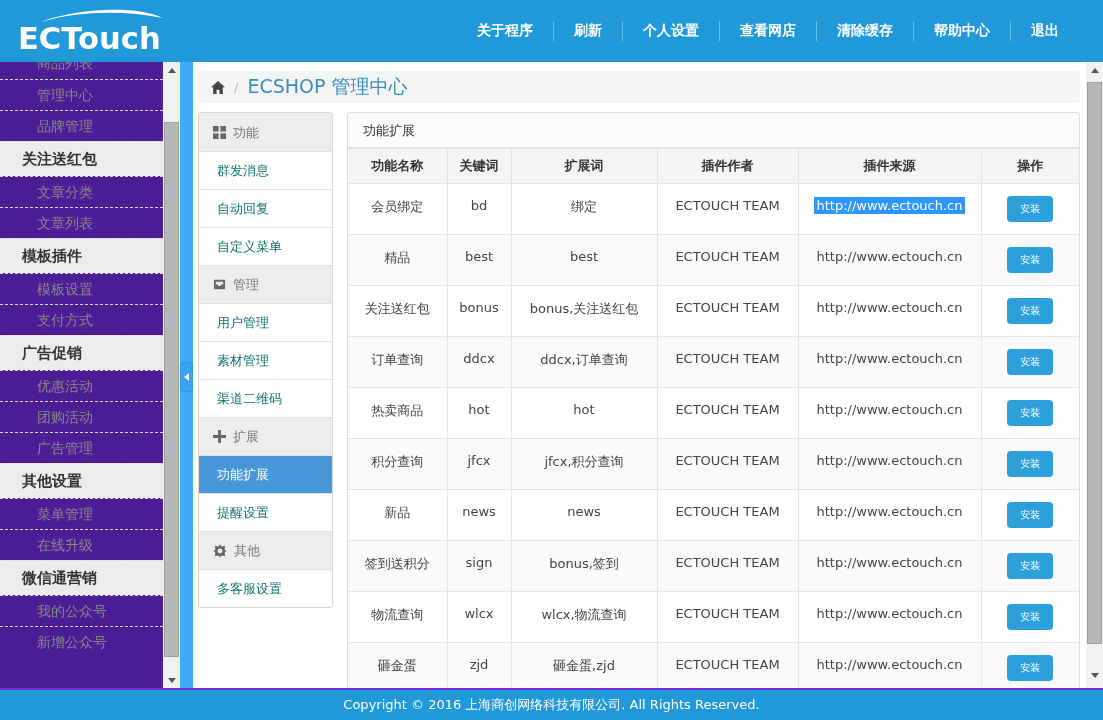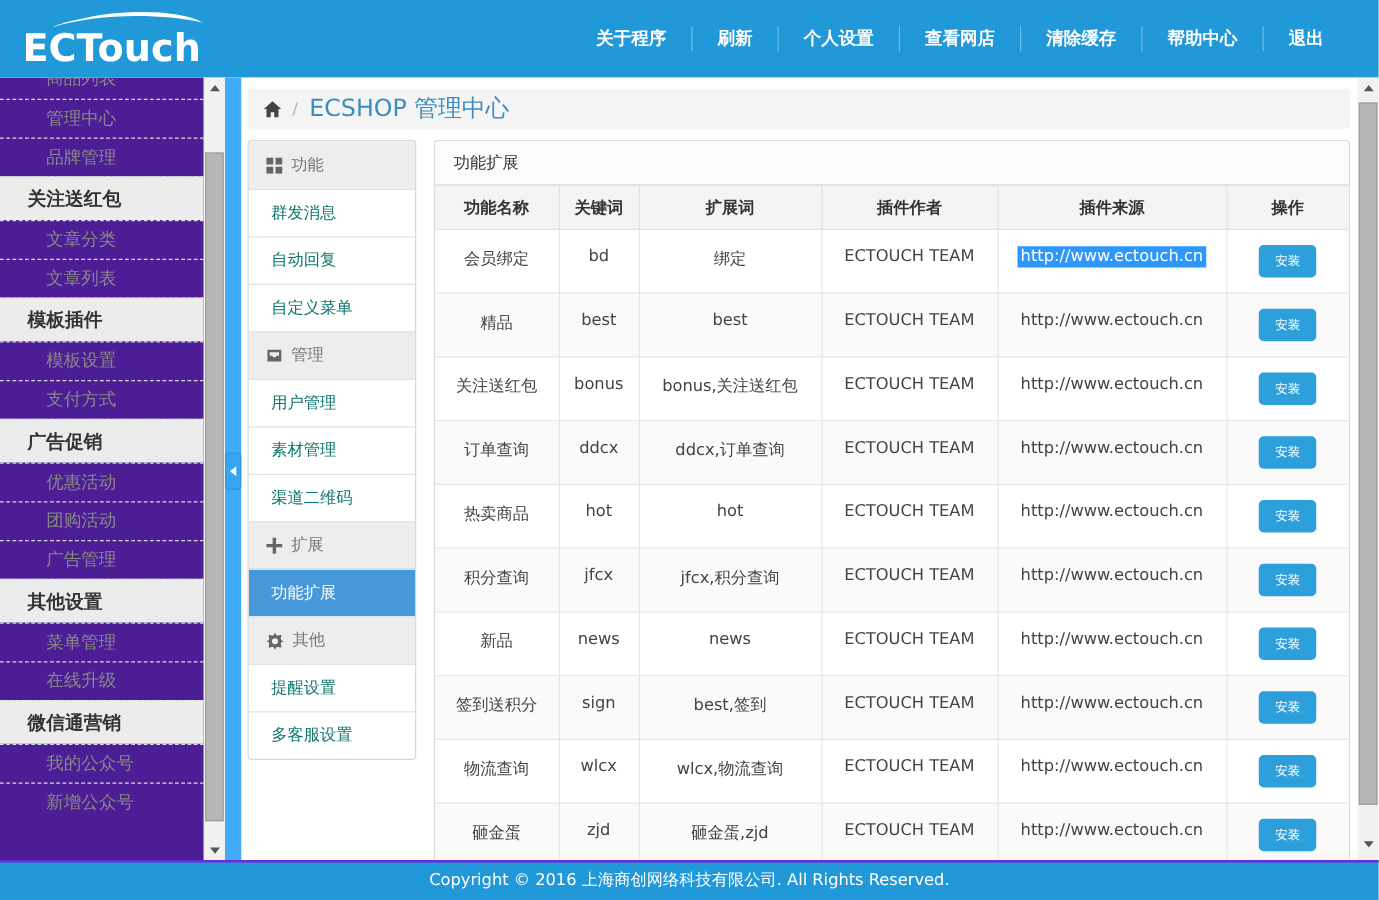--- a/index.html
+++ b/index.html
@@ -179,29 +179,29 @@
           <div class="sm-row sm-item">渠道二维码</div>
           <div class="sm-row sm-header">
             <span class="sm-icon">
               <svg width="13" height="13" viewBox="0 0 14 14">
                 <path fill="#666" d="M5.5 0 h3 v5.5 h5.5 v3 h-5.5 v5.5 h-3 v-5.5 h-5.5 v-3 h5.5 z"></path>
               </svg>
             </span>
             <span>扩展</span>
           </div>
           <div class="sm-row sm-item selected">功能扩展</div>
+          <div class="sm-row sm-item">提醒设置</div>
           <div class="sm-row sm-header">
             <span class="sm-icon">
               <svg width="14" height="14" viewBox="0 0 16 16">
                 <path fill="#666" fill-rule="evenodd" d="M8 0l1 2.2a6 6 0 0 1 1.6.66L13 2l1 1-.86 2.4c.28.5.5 1.03.66 1.6L16 8l-2.2 1a6 6 0 0 1-.66 1.6L14 13l-1 1-2.4-.86a6 6 0 0 1-1.6.66L8 16l-1-2.2a6 6 0 0 1-1.6-.66L3 14l-1-1 .86-2.4A6 6 0 0 1 2.2 9L0 8l2.2-1c.16-.57.38-1.1.66-1.6L2 3l1-1 2.4.86A6 6 0 0 1 7 2.2z M8 5.2a2.8 2.8 0 1 0 0 5.6 2.8 2.8 0 1 0 0-5.6z"></path>
               </svg>
             </span>
             <span>其他</span>
           </div>
-          <div class="sm-row sm-item">提醒设置</div>
           <div class="sm-row sm-item">多客服设置</div>
         </div>
 
       <div class="panel">
         <div class="panel-title">功能扩展</div>
         <table class="plugins">
           <colgroup>
             <col class="col-name">
               <col class="col-kw">
               <col class="col-ext">
@@ -272,21 +272,21 @@
                 <td>新品</td>
                 <td>news</td>
                 <td>news</td>
                 <td>ECTOUCH TEAM</td>
                 <td><span>http://www.ectouch.cn</span></td>
                 <td class="act"><button class="btn-install">安装</button></td>
               </tr>
               <tr>
                 <td>签到送积分</td>
                 <td>sign</td>
-                <td>best,签到</td>
+                <td>bonus,签到</td>
                 <td>ECTOUCH TEAM</td>
                 <td><span>http://www.ectouch.cn</span></td>
                 <td class="act"><button class="btn-install">安装</button></td>
               </tr>
               <tr>
                 <td>物流查询</td>
                 <td>wlcx</td>
                 <td>wlcx,物流查询</td>
                 <td>ECTOUCH TEAM</td>
                 <td><span>http://www.ectouch.cn</span></td>

